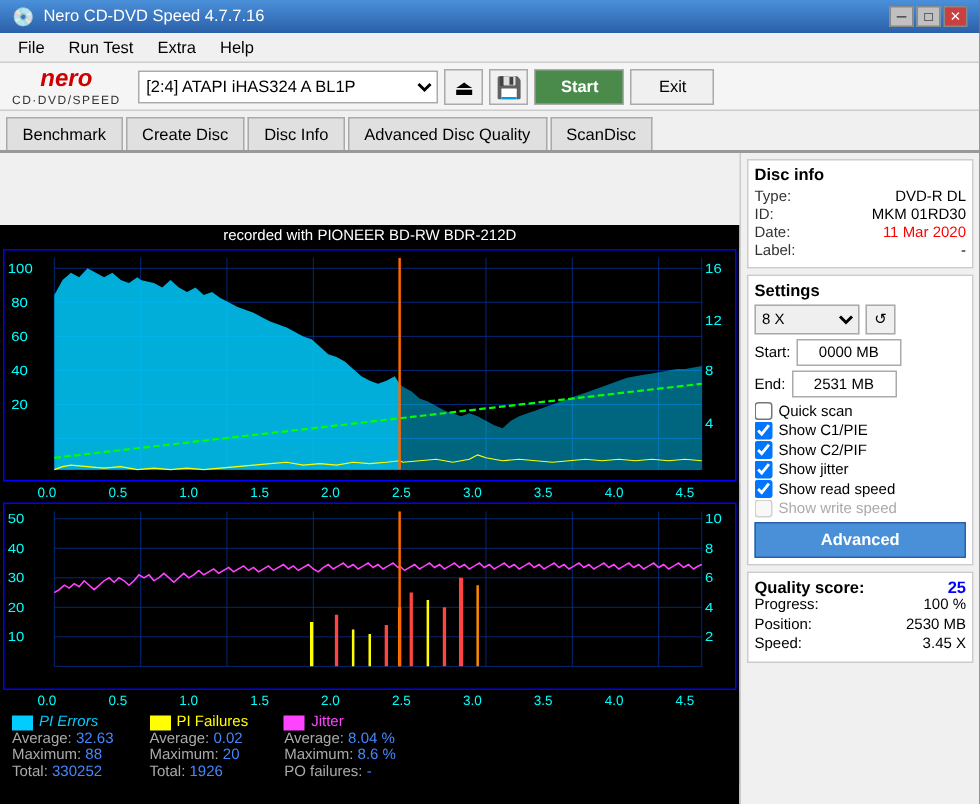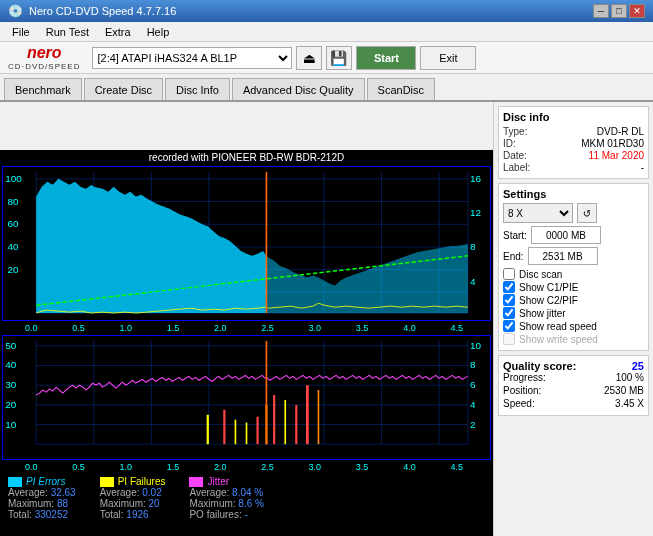--- a/index.html
+++ b/index.html
@@ -331,21 +331,21 @@
       <div class="settings-row">
         <span style="font-size:10px;">Start:</span>
         <input class="mb-input" type="text" value="0000 MB" style="">
       </div>
       <div class="settings-row">
         <span style="font-size:10px;">End:</span>
         <input class="mb-input" type="text" value="2531 MB" style="">
       </div>
       <div class="checkbox-row">
         <input type="checkbox" style="">
-        <span>Disc scan</span>
+        <span>Quick scan</span>
       </div>
       <div class="checkbox-row">
         <input type="checkbox" checked="" style="">
         <span>Show C1/PIE</span>
       </div>
       <div class="checkbox-row">
         <input type="checkbox" checked="" style="">
         <span>Show C2/PIF</span>
       </div>
       <div class="checkbox-row">
@@ -353,20 +353,21 @@
         <span>Show jitter</span>
       </div>
       <div class="checkbox-row">
         <input type="checkbox" checked="" style="">
         <span>Show read speed</span>
       </div>
       <div class="checkbox-row checkbox-disabled">
         <input type="checkbox" disabled="" style="">
         <span>Show write speed</span>
       </div>
+      <button class="advanced-btn">Advanced</button>
     </div>
 
     <div class="quality-section">
       <div style="display:flex; justify-content:space-between; font-size:11px; font-weight:bold;">
         <span>Quality score:</span>
         <span style="color:#0000ff; font-weight:bold;">25</span>
       </div>
       <div class="quality-row">
         <span>Progress:</span>
         <span>100 %</span>

